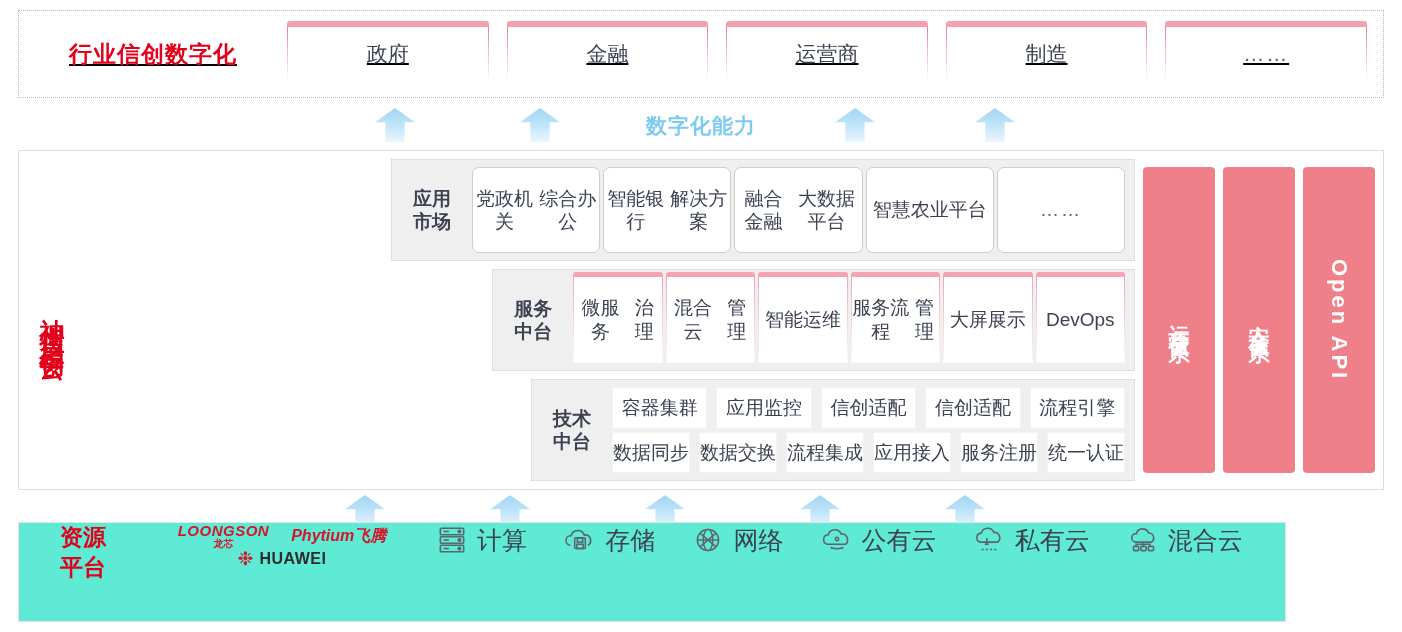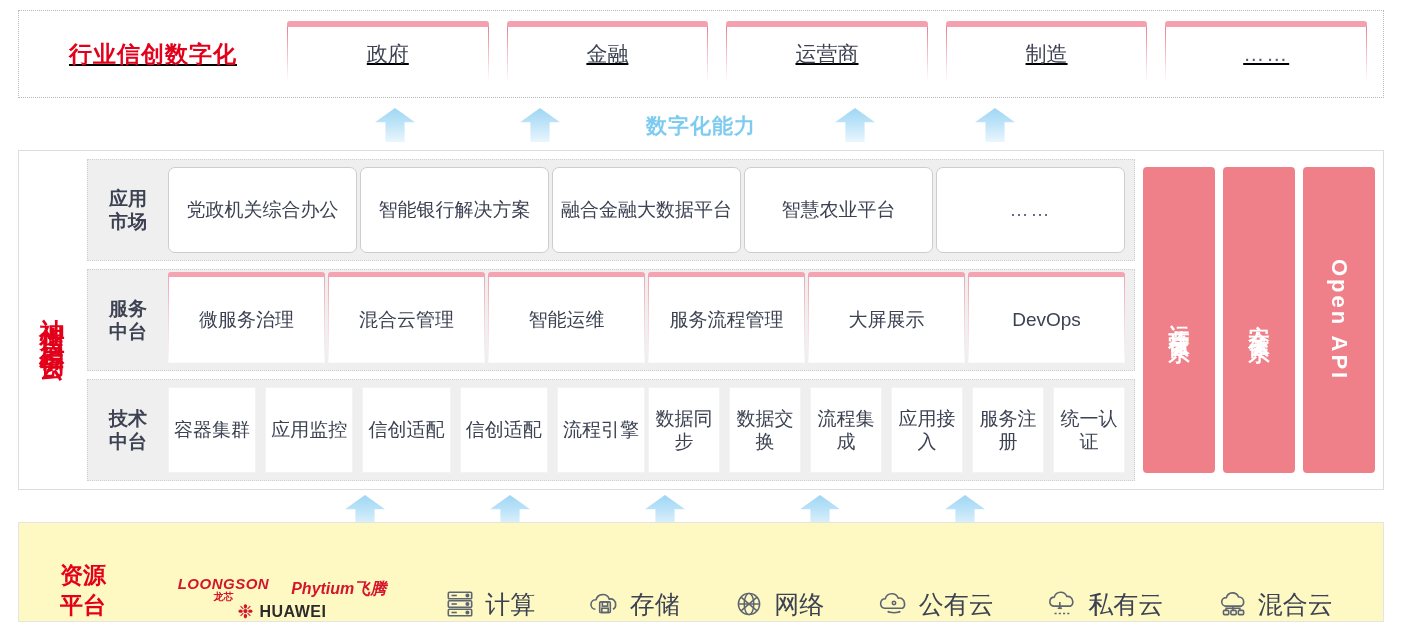--- a/index.html
+++ b/index.html
@@ -58,33 +58,33 @@
   }
   .cloud-title {
     width: 68px; display: flex; align-items: center; justify-content: center;
     color: #e2001a; font-size: 25px; font-weight: bold;
     writing-mode: vertical-rl; letter-spacing: 7px;
     padding: 4px 0 0 0;
   }
   .cloud-body {
     flex: 1; display: flex; gap: 8px; padding: 8px 8px 8px 0;
   }
-  .cloud-rows { flex: 1; display: flex; flex-direction: column; gap: 8px; }
+  .cloud-rows { flex: 1; display: flex; flex-direction: column; gap: 8px; align-items: flex-end; }
 
   .layer {
     flex: 1; display: flex; align-items: center;
     background: #efefef; border: 1px dotted #cfcfcf;
     padding: 7px 9px; gap: 9px;
   }
   .layer-label {
     width: 62px; flex: 0 0 62px; text-align: center;
     font-size: 19px; font-weight: bold; color: #3c4252; line-height: 1.22;
   }
   .layer-items { flex: 1; display: flex; gap: 3px; height: 100%; }
-  .layer-items.stacked { flex-direction: row; }
+  .layer-items.stacked { flex-direction: column; }
   .row-line { display: flex; gap: 9px; flex: 1; }
 
   .cell {
     flex: 1; background: #ffffff;
     display: flex; align-items: center; justify-content: center; text-align: center;
     font-size: 19px; color: #3c4252; line-height: 1.22;
     position: relative;
   }
   
   .cell.app {
@@ -108,23 +108,23 @@
     width: 72px; background: #ef8089; border-radius: 4px;
     color: #ffffff; font-size: 21px; font-weight: bold;
     display: flex; align-items: center; justify-content: center;
     writing-mode: vertical-rl; letter-spacing: 6px;
   }
   .side-col.latin { letter-spacing: 3px; font-size: 22px; }
 
   
   .resource-band {
     position: absolute; left: 18px; top: 522px;
-    width: 1366px; height: 100px;
-    border: 1px solid #e4e4e4; background: #fef9c3;
-    display: flex; align-items: flex-end;
+    width: 1268px; height: 100px;
+    border: 1px solid #e4e4e4; background: #5eead4;
+    display: flex; align-items: flex-start;
   }
   .res-title {
     width: 128px; text-align: center; color: #e2001a;
     font-size: 23px; font-weight: bold; line-height: 1.3;
   }
   .vendor-logos {
     width: 270px; display: flex; flex-direction: column;
     align-items: center; justify-content: center; 
   }
   .vendor-row { display: flex; align-items: center; gap: 22px; }

